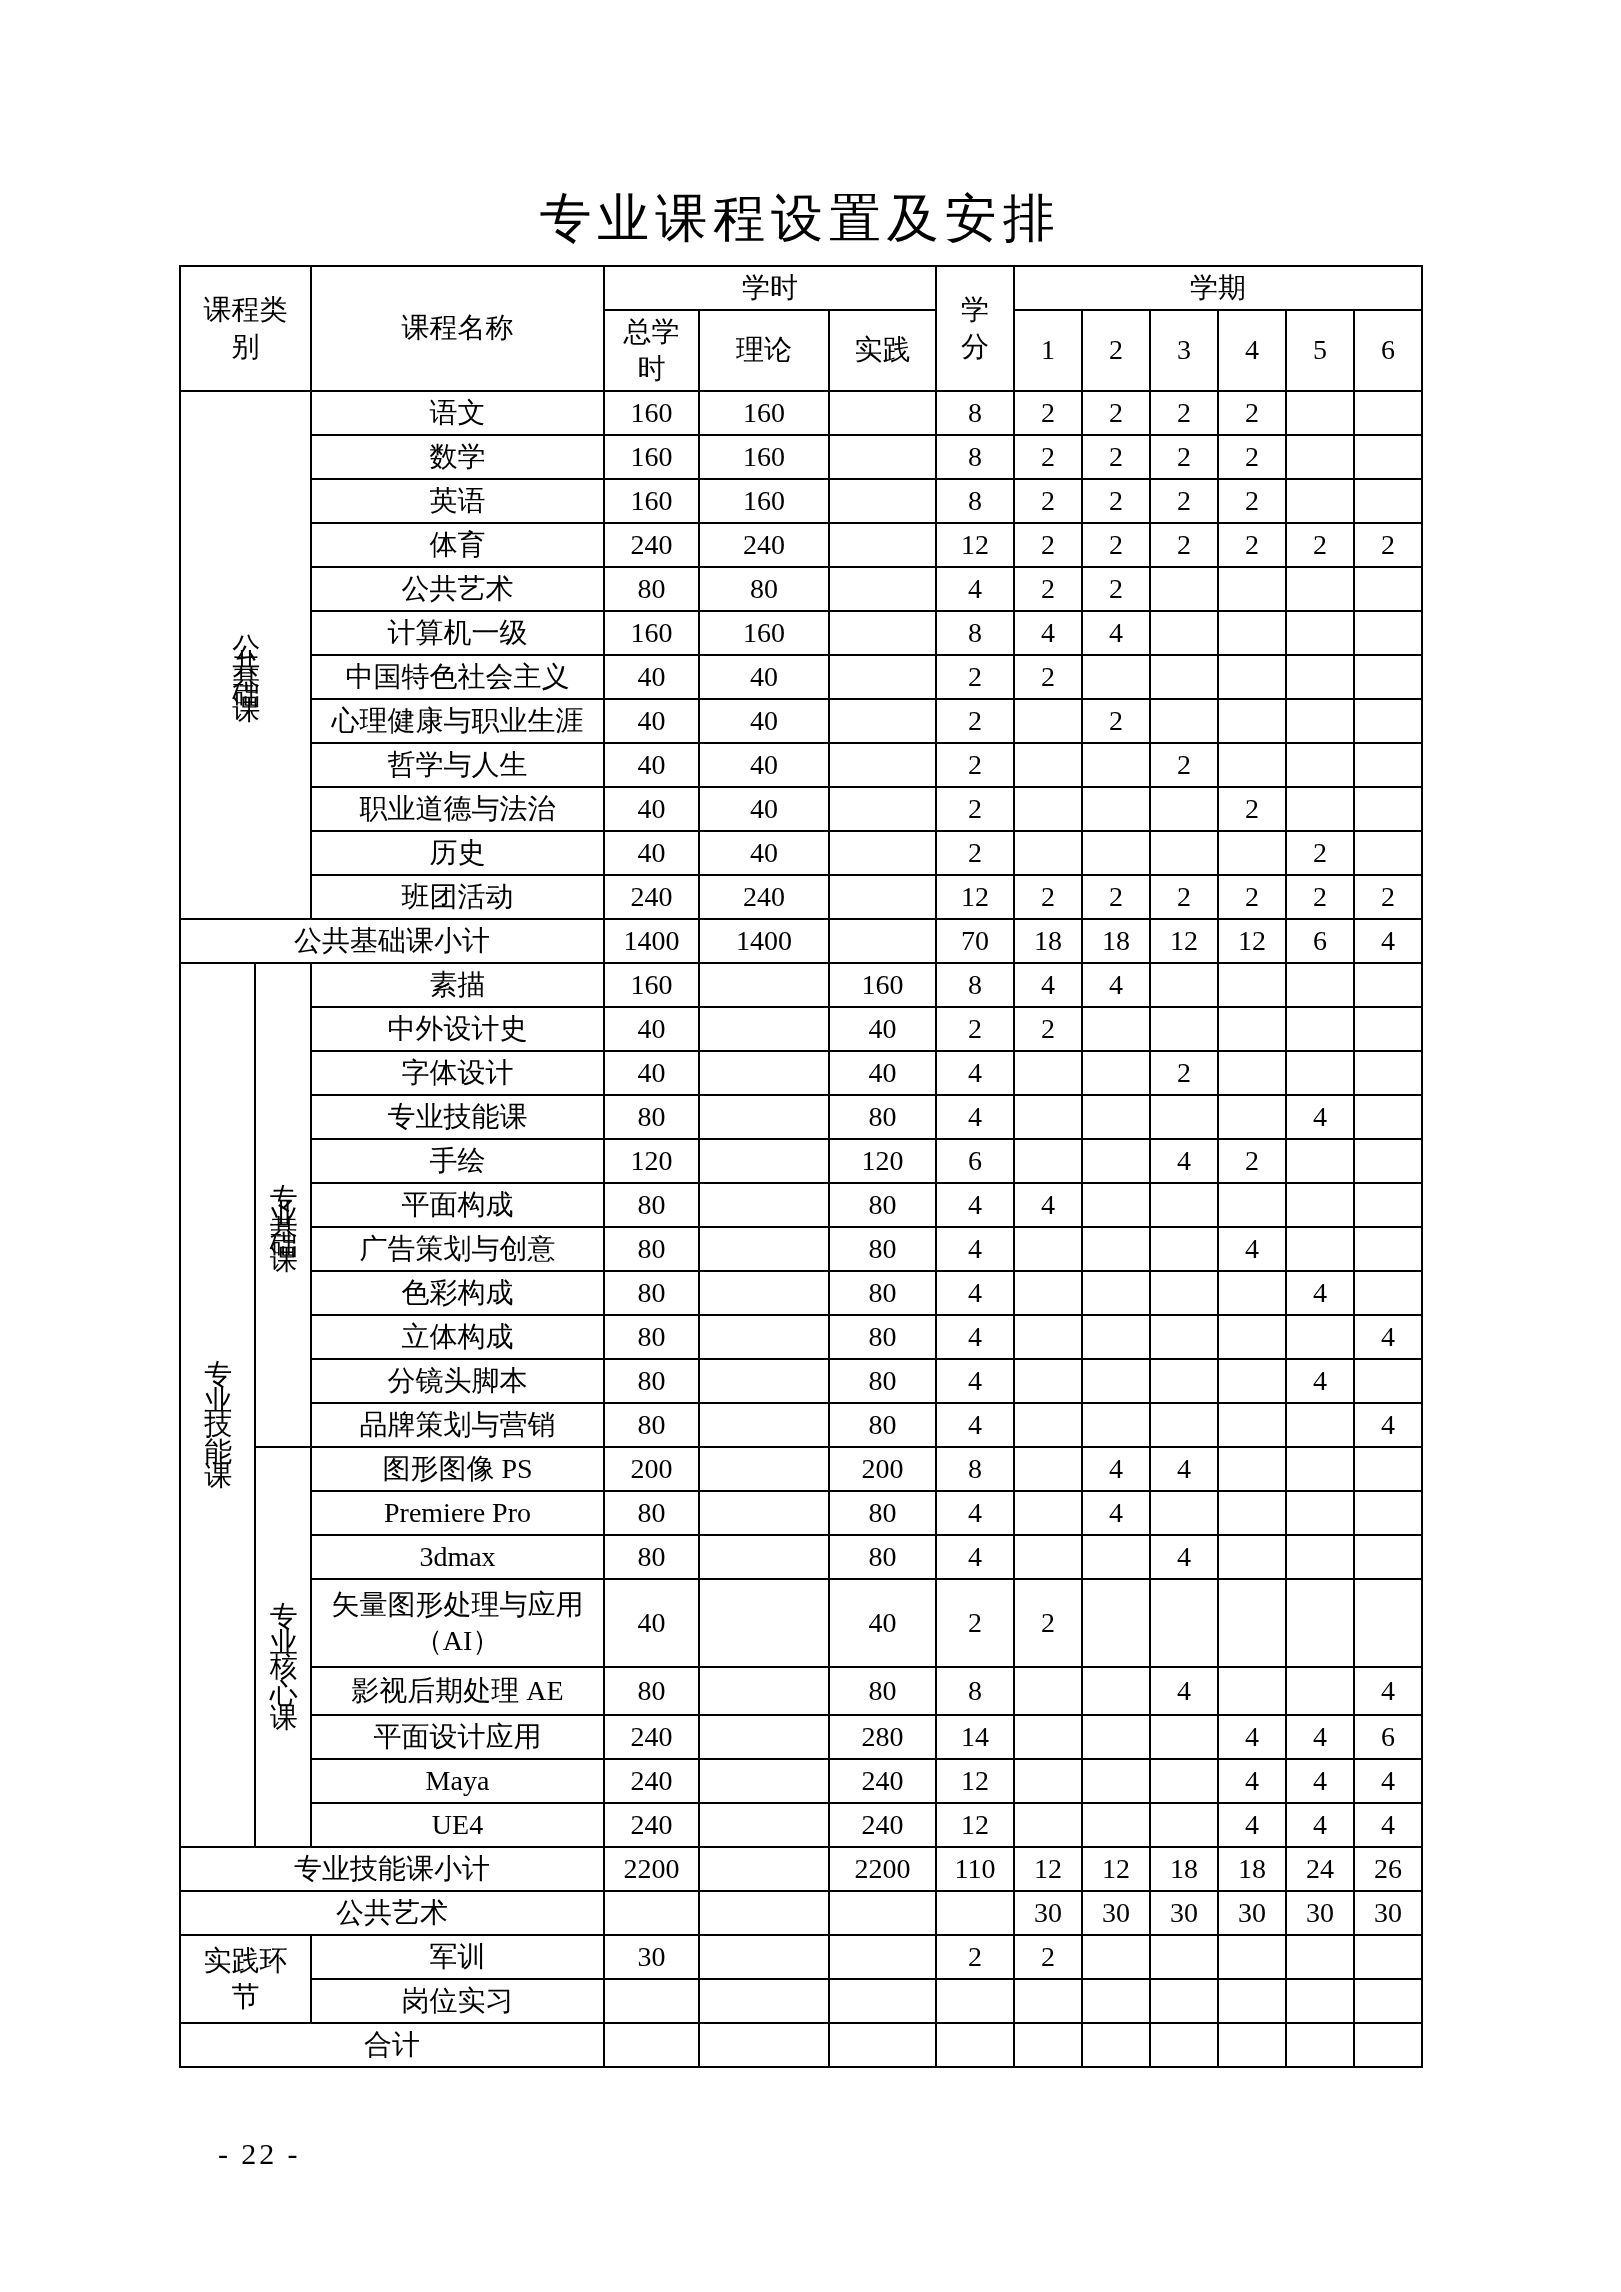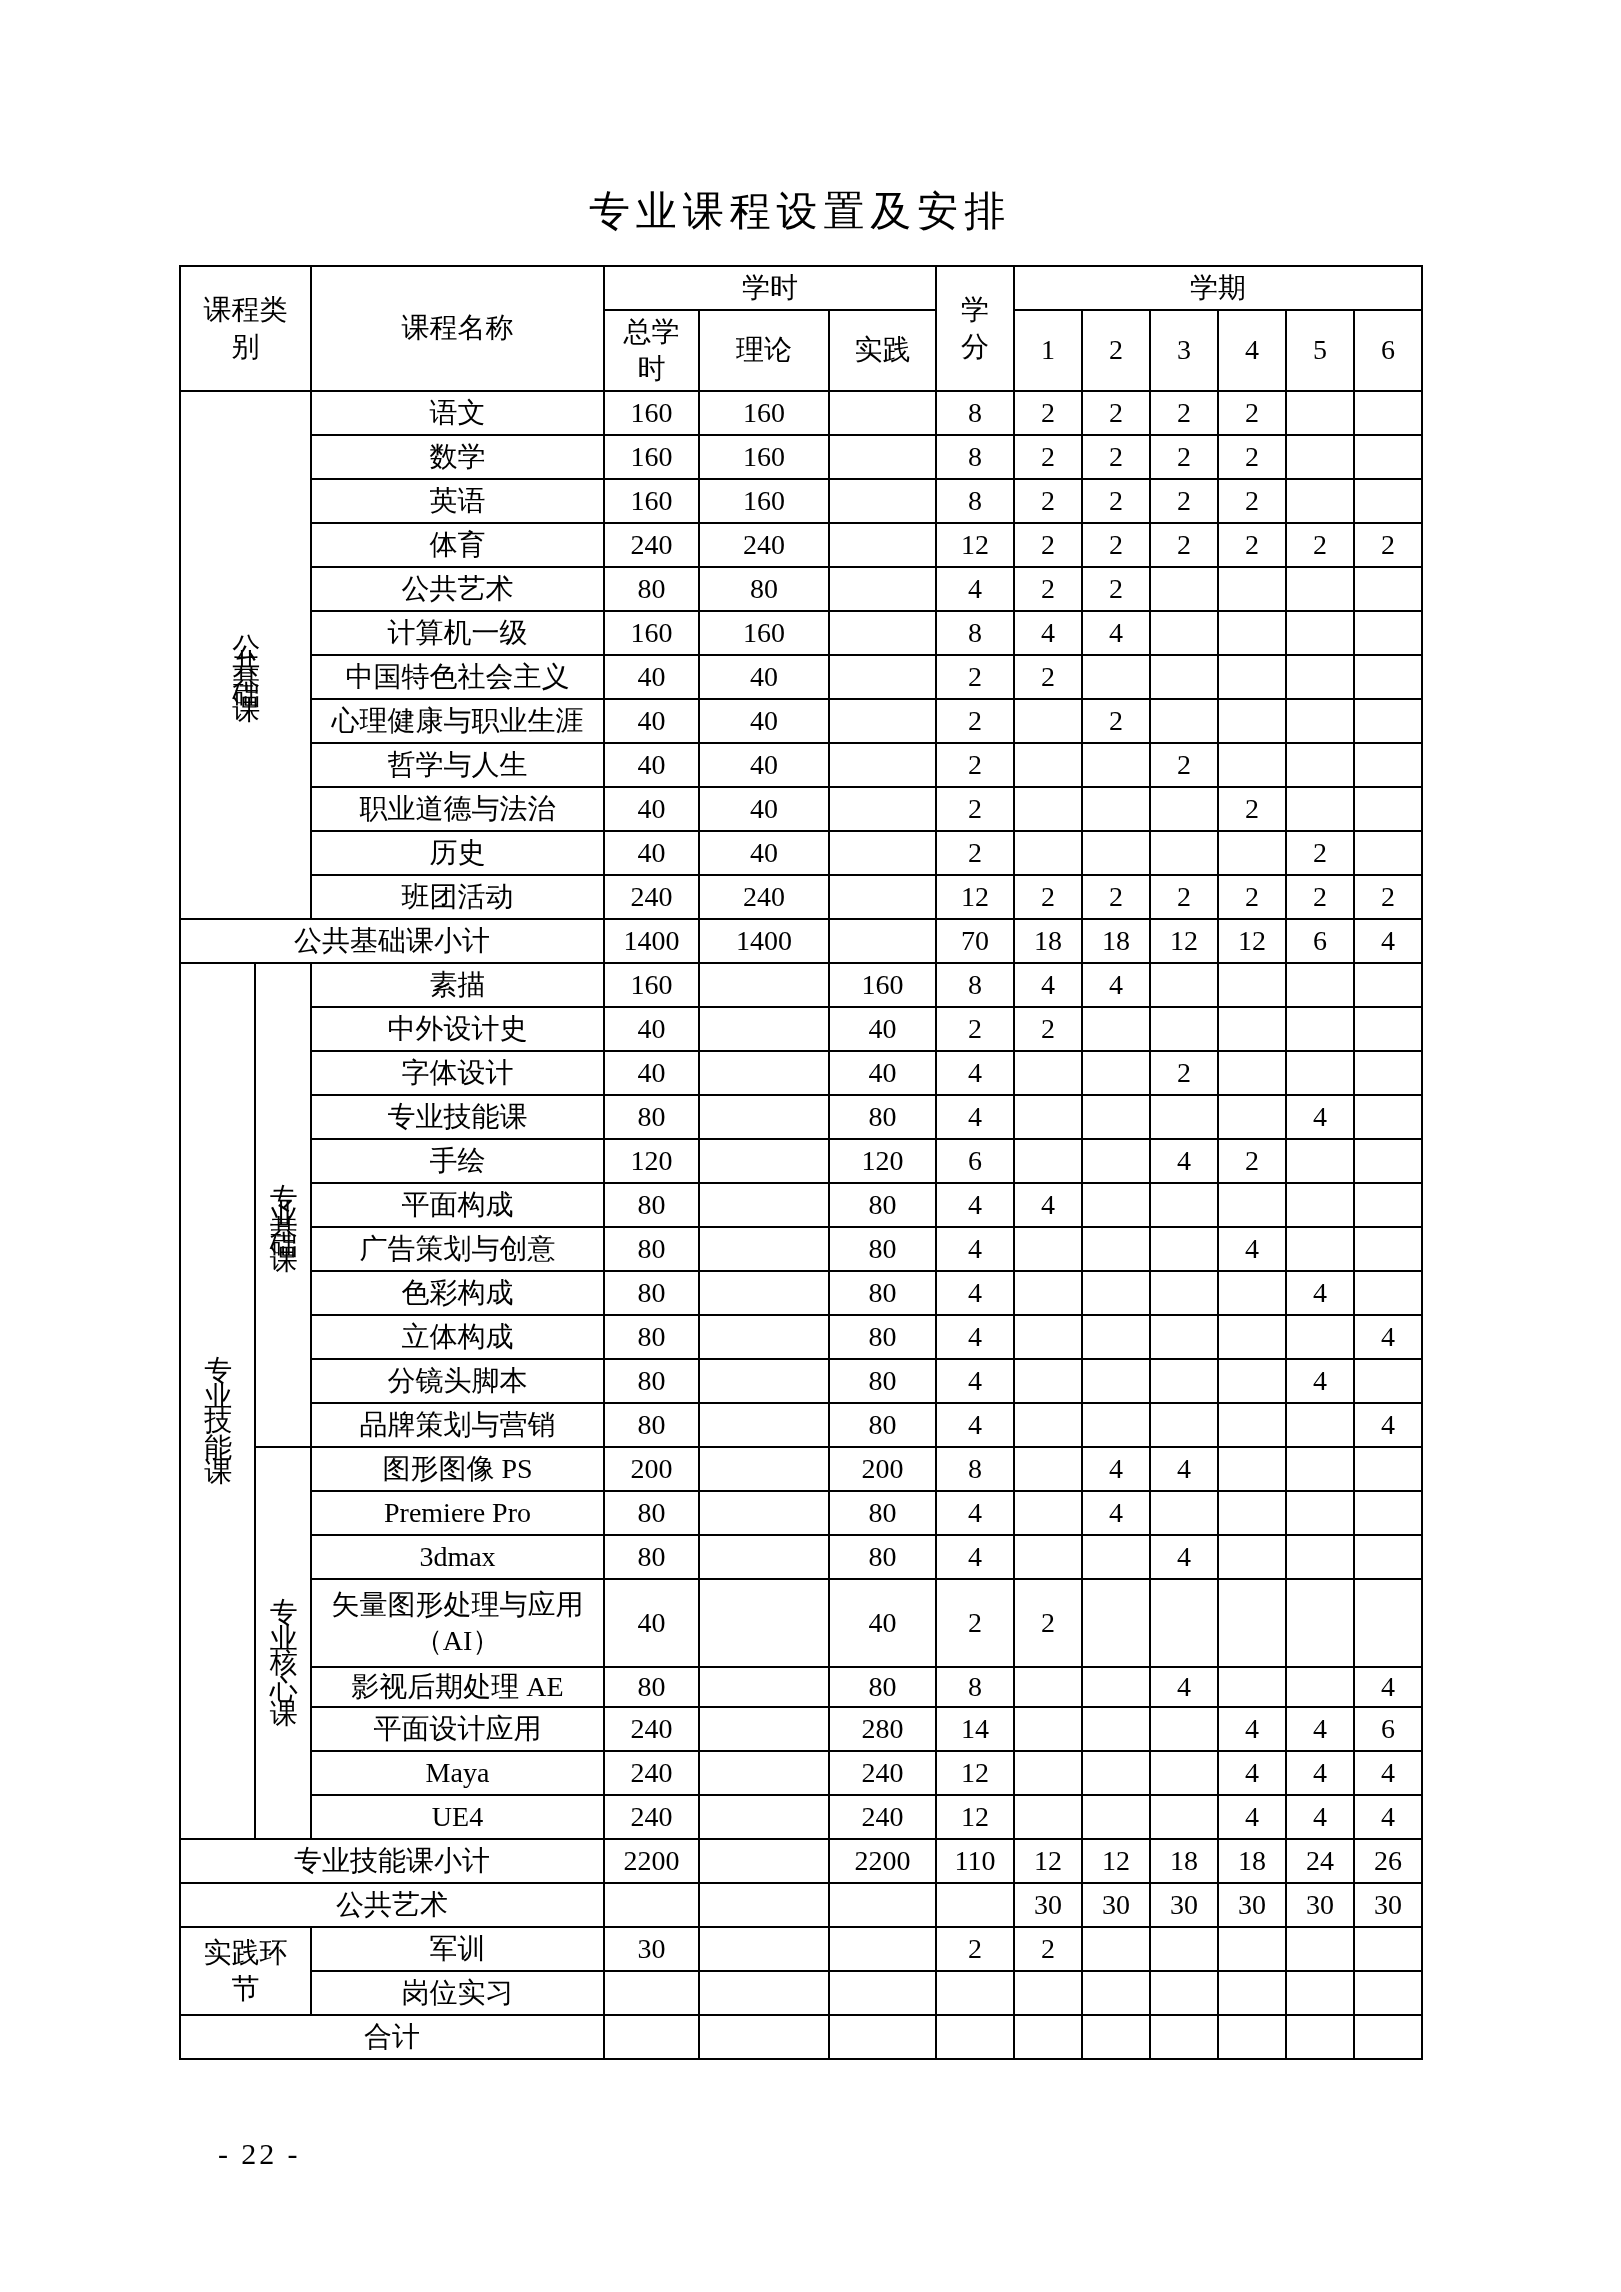--- a/index.html
+++ b/index.html
@@ -5,21 +5,21 @@
   html,body { margin:0; padding:0; background:#ffffff; }
   body {
     width:1621px; height:2293px;
     font-family:"Liberation Serif","DejaVu Serif",serif;
     color:#000;
   }
   .page { position:relative; width:1621px; height:2293px; background:#fff; }
 
   .doc-title {
     position:absolute; top:184px; left:179px; width:1242px;
-    text-align:center; font-size:41px; letter-spacing:5.9px;
+    text-align:center; font-size:52px; letter-spacing:5.9px;
     font-weight:normal; margin:0;
   }
 
   .table-wrap { position:absolute; top:265px; left:179px; }
 
   table.curriculum {
     border-collapse:collapse; table-layout:fixed;
     border:2.9px solid #000;
   }
   table.curriculum td, table.curriculum th {
@@ -450,21 +450,21 @@
             <td><span></span></td>
             <td><span>40</span></td>
             <td><span>2</span></td>
             <td><span>2</span></td>
             <td><span></span></td>
             <td><span></span></td>
             <td><span></span></td>
             <td><span></span></td>
             <td><span></span></td>
           </tr>
-          <tr style="height: 40px; border-radius: 7px;">
+          <tr style="height: 48px; border-radius: 7px;">
             <td><span>影视后期处理 AE</span></td>
             <td><span>80</span></td>
             <td><span></span></td>
             <td><span>80</span></td>
             <td><span>8</span></td>
             <td><span></span></td>
             <td><span></span></td>
             <td><span>4</span></td>
             <td><span></span></td>
             <td><span></span></td>

